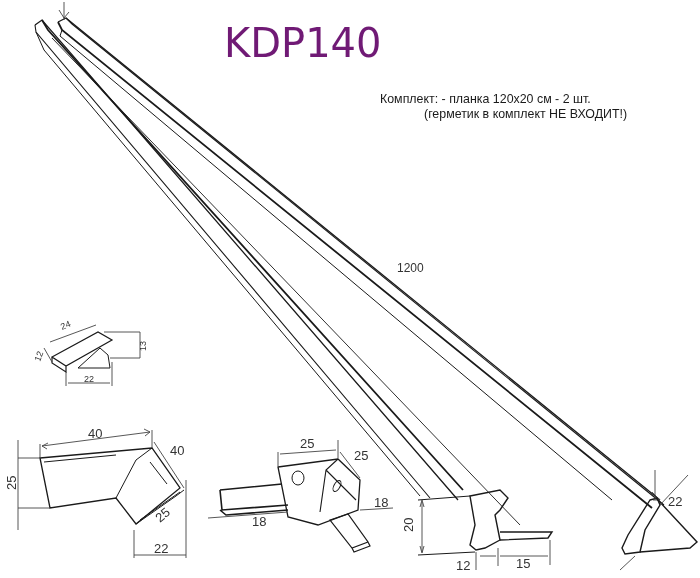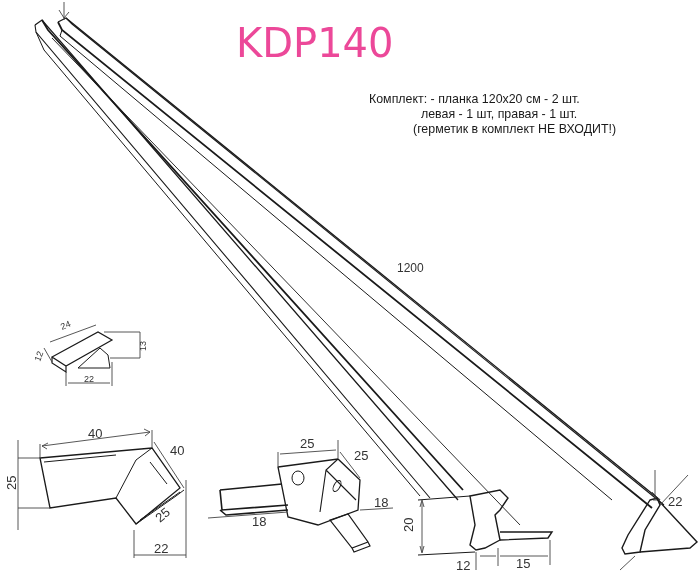--- a/index.html
+++ b/index.html
@@ -1,20 +1,20 @@
 <!DOCTYPE html>
 <html><head>
 <meta charset="utf-8">
 <style>
   html, body { margin: 0; padding: 0; background: #ffffff; }
   body { width: 700px; height: 578px; position: relative; overflow: hidden; font-family: "DejaVu Sans", sans-serif; color: #111; }
   #drawing { position: absolute; left: 0; top: 0; width: 700px; height: 578px; }
-  .title { position: absolute; left: 236px; top: 20px; font-family: "DejaVu Sans", sans-serif; font-size: 40px; letter-spacing: 0px; color: #ec4899; }
+  .title { position: absolute; left: 224px; top: 20px; font-family: "DejaVu Sans", sans-serif; font-size: 40px; letter-spacing: 0px; color: #701a75; }
   .kit { position: absolute; left: 369px; top: 92px; font-family: "Liberation Sans", sans-serif; font-size: 12.4px; line-height: 15.2px; color: #1a1a1a; }
-  .kit div { white-space: nowrap; }
+  .kit div { white-space: nowrap; margin-left: 11px; }
   .dim { font-family: "Liberation Sans", sans-serif; fill: #333; }
   .ln { stroke: #1a1a1a; fill: none; }
   .dl { stroke: #444; fill: none; stroke-width: 0.9; }
 </style>
 </head>
 <body>
 
 <svg id="drawing" viewBox="0 0 700 578" xmlns="http://www.w3.org/2000/svg">
 
   <g>
@@ -89,15 +89,14 @@
   <text class="dim" x="300" y="448" font-size="13">25</text>
   <text class="dim" x="354" y="460" font-size="13">25</text>
   <text class="dim" x="252" y="526" font-size="13">18</text>
   <text class="dim" x="374" y="507" font-size="13">18</text>
 </svg>
 
 <div class="title">KDP140</div>
 
 <div class="kit">
   <div style="padding-left:0">Комплект: - планка 120х20 см - 2 шт.</div>
-  <div style="padding-left:52px">левая - 1 шт, правая - 1 шт.</div>
   <div style="padding-left:44px">(герметик в комплект НЕ ВХОДИТ!)</div>
 </div>
 
 </body></html>

